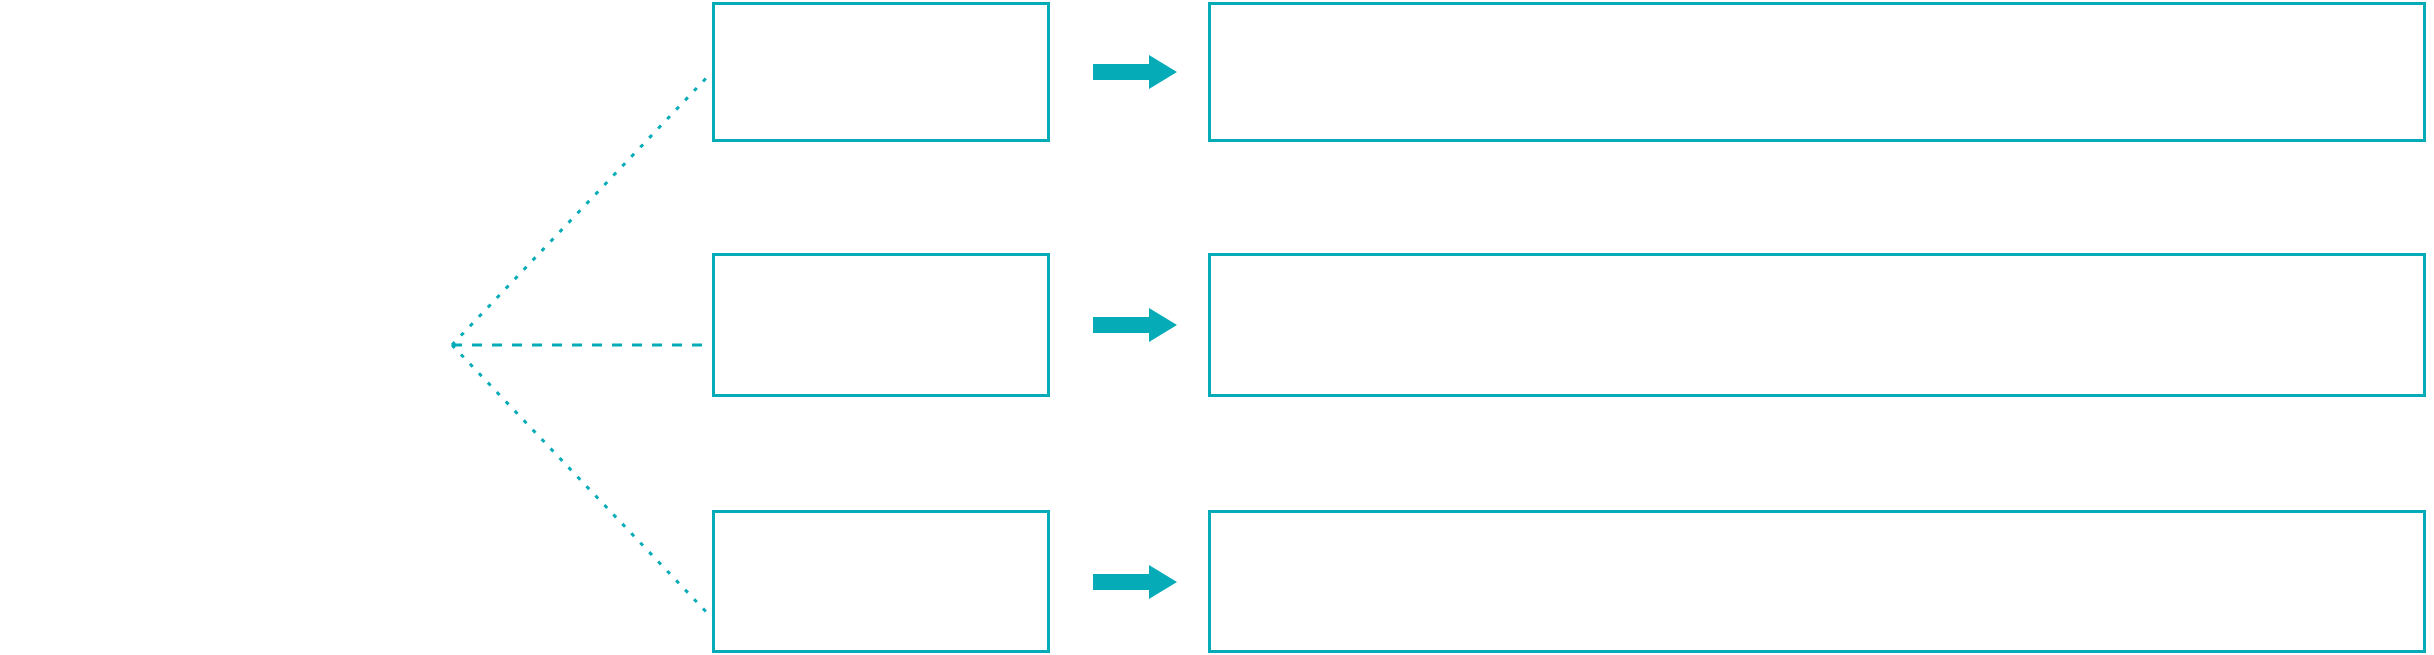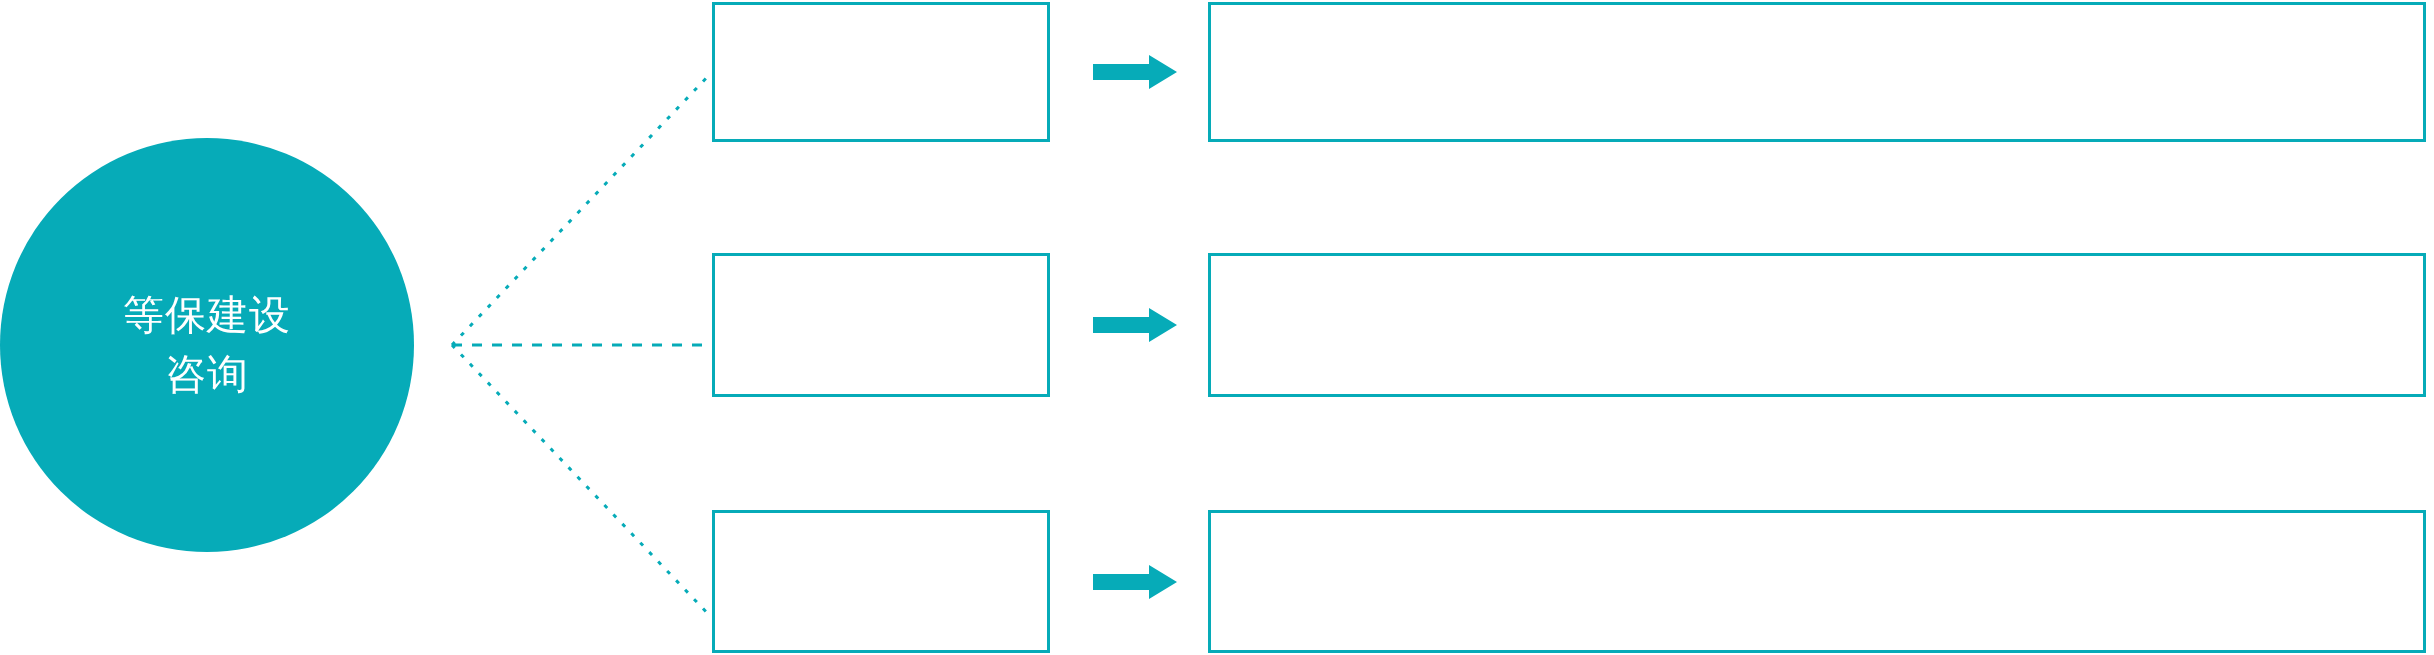--- a/index.html
+++ b/index.html
@@ -118,24 +118,20 @@
 <body>
 
 <div id="canvas">
 
   <svg class="connectors" viewBox="0 0 2434 655" xmlns="http://www.w3.org/2000/svg">
     <line x1="452" y1="345" x2="712" y2="72" stroke="#06abb8" stroke-width="3" stroke-dasharray="4 9" stroke-linecap="butt"></line>
     <line x1="452" y1="345" x2="712" y2="345" stroke="#06abb8" stroke-width="3" stroke-dasharray="10 10" stroke-linecap="butt"></line>
     <line x1="452" y1="345" x2="712" y2="618" stroke="#06abb8" stroke-width="3" stroke-dasharray="4 9" stroke-linecap="butt"></line>
   </svg>
 
-  <div class="hub-circle">
-    <div class="hub-label">等保建设</div>
-    <div class="hub-label">咨询</div>
-  </div>
 
   <div class="row row-1">
     <div class="box-small">
       <span class="box-text"></span>
     </div>
     <svg class="arrow" viewBox="0 0 84 34" xmlns="http://www.w3.org/2000/svg">
       <polygon points="0,9 56,9 56,0 84,17 56,34 56,25 0,25" fill="#06abb8"></polygon>
     </svg>
     <div class="box-large">
       <span class="box-text"></span>

